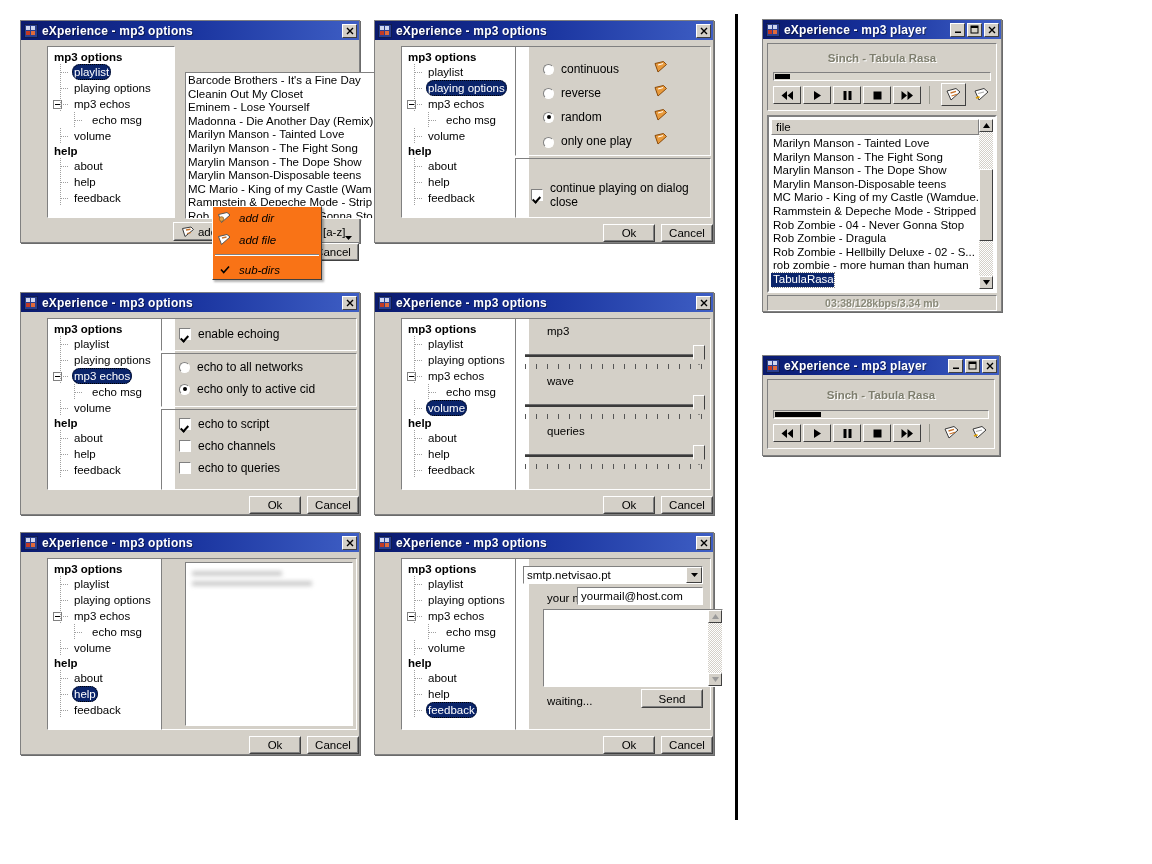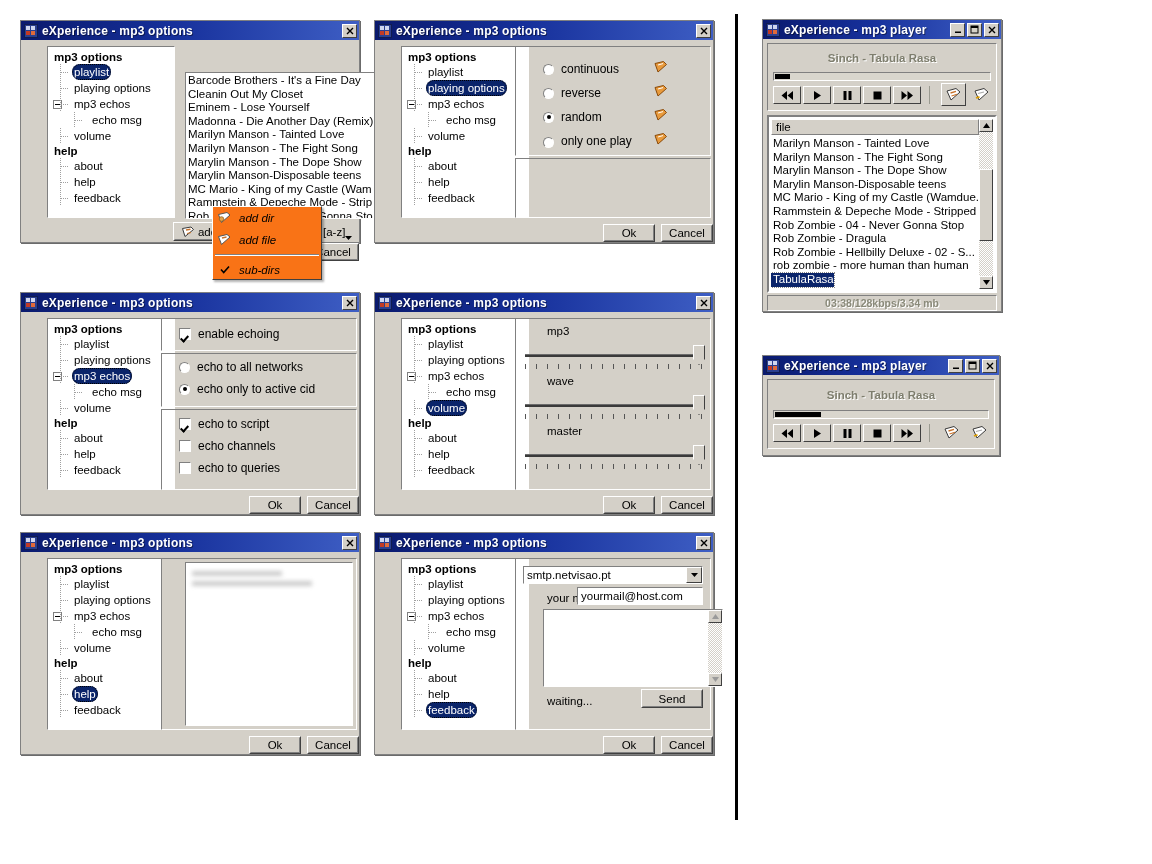--- a/index.html
+++ b/index.html
@@ -460,20 +460,24 @@
       <span>only one play</span>
     </div>
     <div style="position:absolute;left:278px;top:92px;">
       <svg width="16" height="14" viewBox="0 0 16 14">
           <path d="M2 3.5 L10.5 1.5 L13.5 4.5 L5 12 Z" fill="#e89a3c" stroke="#8a4a0a" stroke-width="1"></path>
           <path d="M5 5 L10 3.6" stroke="#fff" stroke-width="1"></path>
         </svg>
     </div>
 
     <div class="group" style="position:absolute;left:140px;top:118px;width:196px;height:60px;"></div>
+    <div class="rowopt" style="left:156px;top:141px;">
+      <span class="chk on"></span>
+      <span>continue playing on dialog close</span>
+    </div>
 
     <div class="btn" style="position:absolute;left:228px;top:184px;width:52px;height:18px;">
       <span class="inner">Ok</span>
     </div>
     <div class="btn" style="position:absolute;left:286px;top:184px;width:52px;height:18px;">
       <span class="inner">Cancel</span>
     </div>
   </div>
 </div>
 
@@ -627,21 +631,21 @@
     <div class="label" style="left:148px;top:13px;">mp3</div>
     <div class="trk" style="left:150px;top:42px;width:178px;"></div>
     <div class="thumbv" style="left:318px;top:33px;"></div>
     <div class="ticks" style="left:150px;top:52px;width:178px;"></div>
 
     <div class="label" style="left:148px;top:63px;">wave</div>
     <div class="trk" style="left:150px;top:92px;width:178px;"></div>
     <div class="thumbv" style="left:318px;top:83px;"></div>
     <div class="ticks" style="left:150px;top:102px;width:178px;"></div>
 
-    <div class="label" style="left:148px;top:113px;">master</div>
+    <div class="label" style="left:148px;top:113px;">queries</div>
     <div class="trk" style="left:150px;top:142px;width:178px;"></div>
     <div class="thumbv" style="left:318px;top:133px;"></div>
     <div class="ticks" style="left:150px;top:152px;width:178px;"></div>
 
     <div class="btn" style="position:absolute;left:228px;top:184px;width:52px;height:18px;">
       <span class="inner">Ok</span>
     </div>
     <div class="btn" style="position:absolute;left:286px;top:184px;width:52px;height:18px;">
       <span class="inner">Cancel</span>
     </div>

